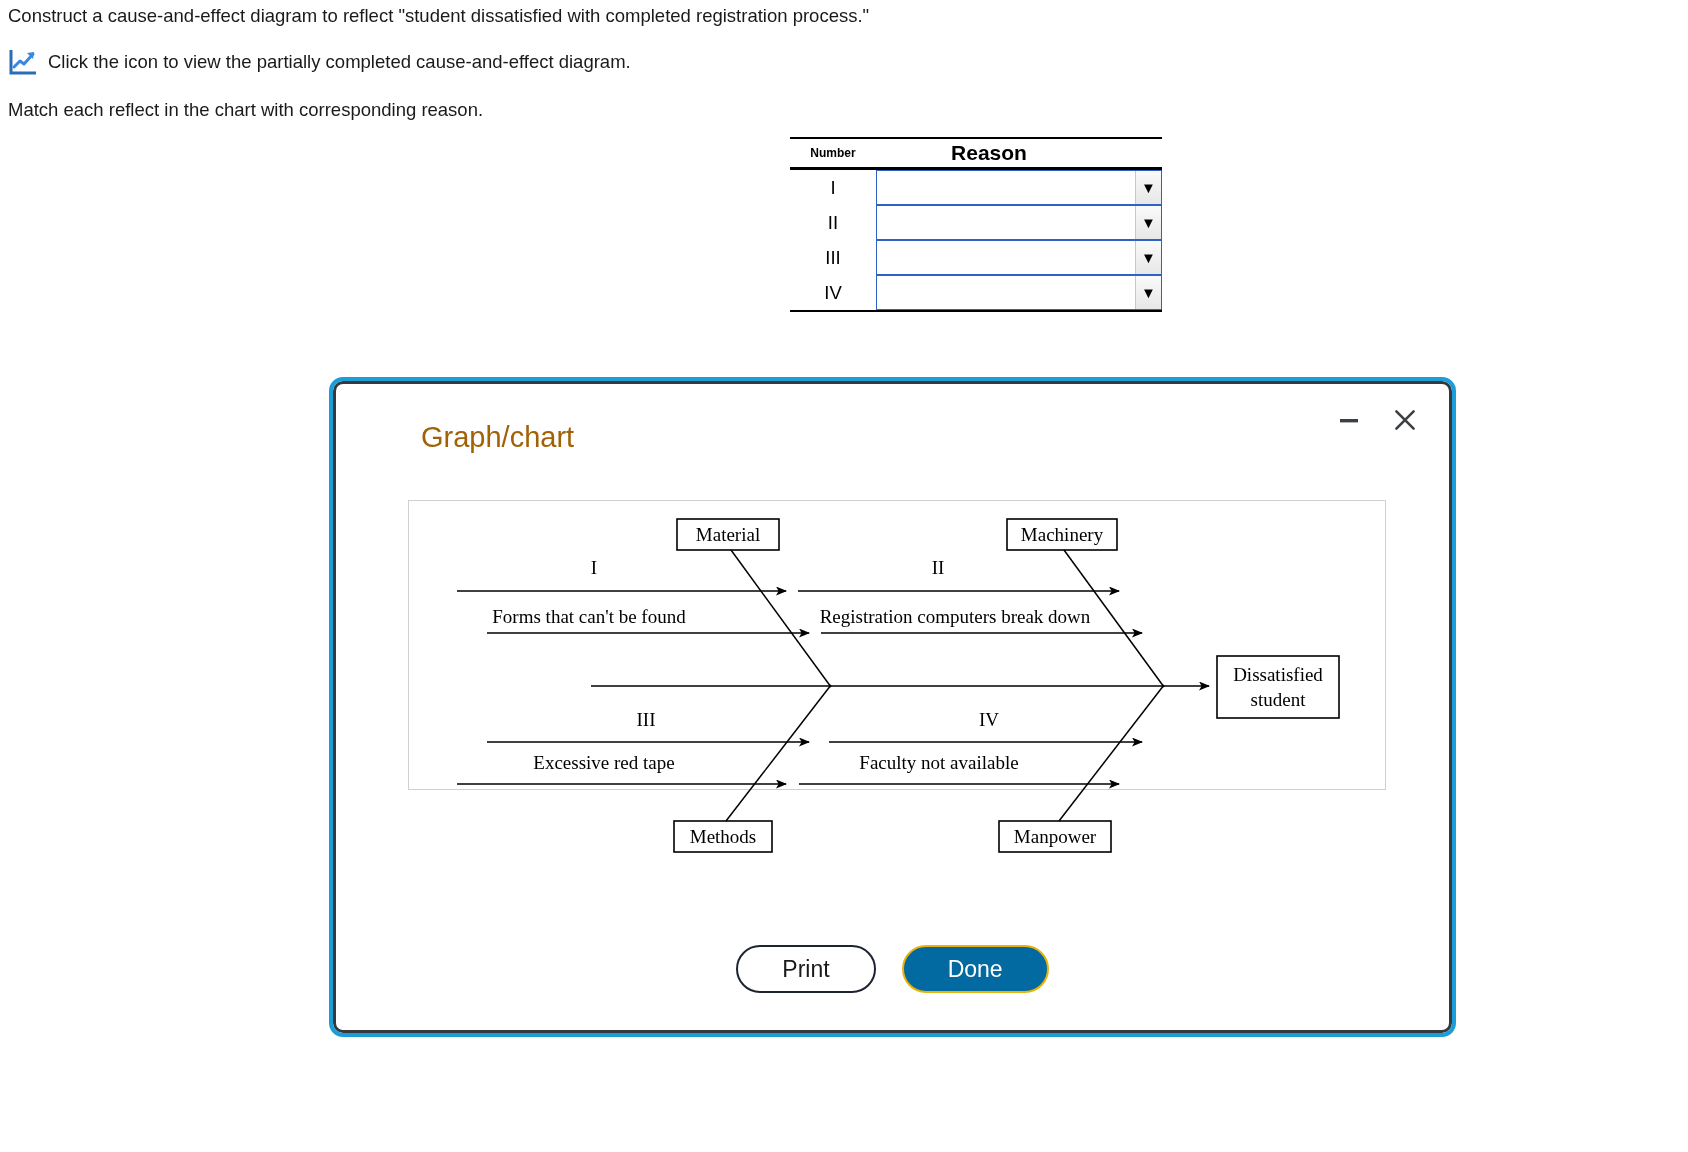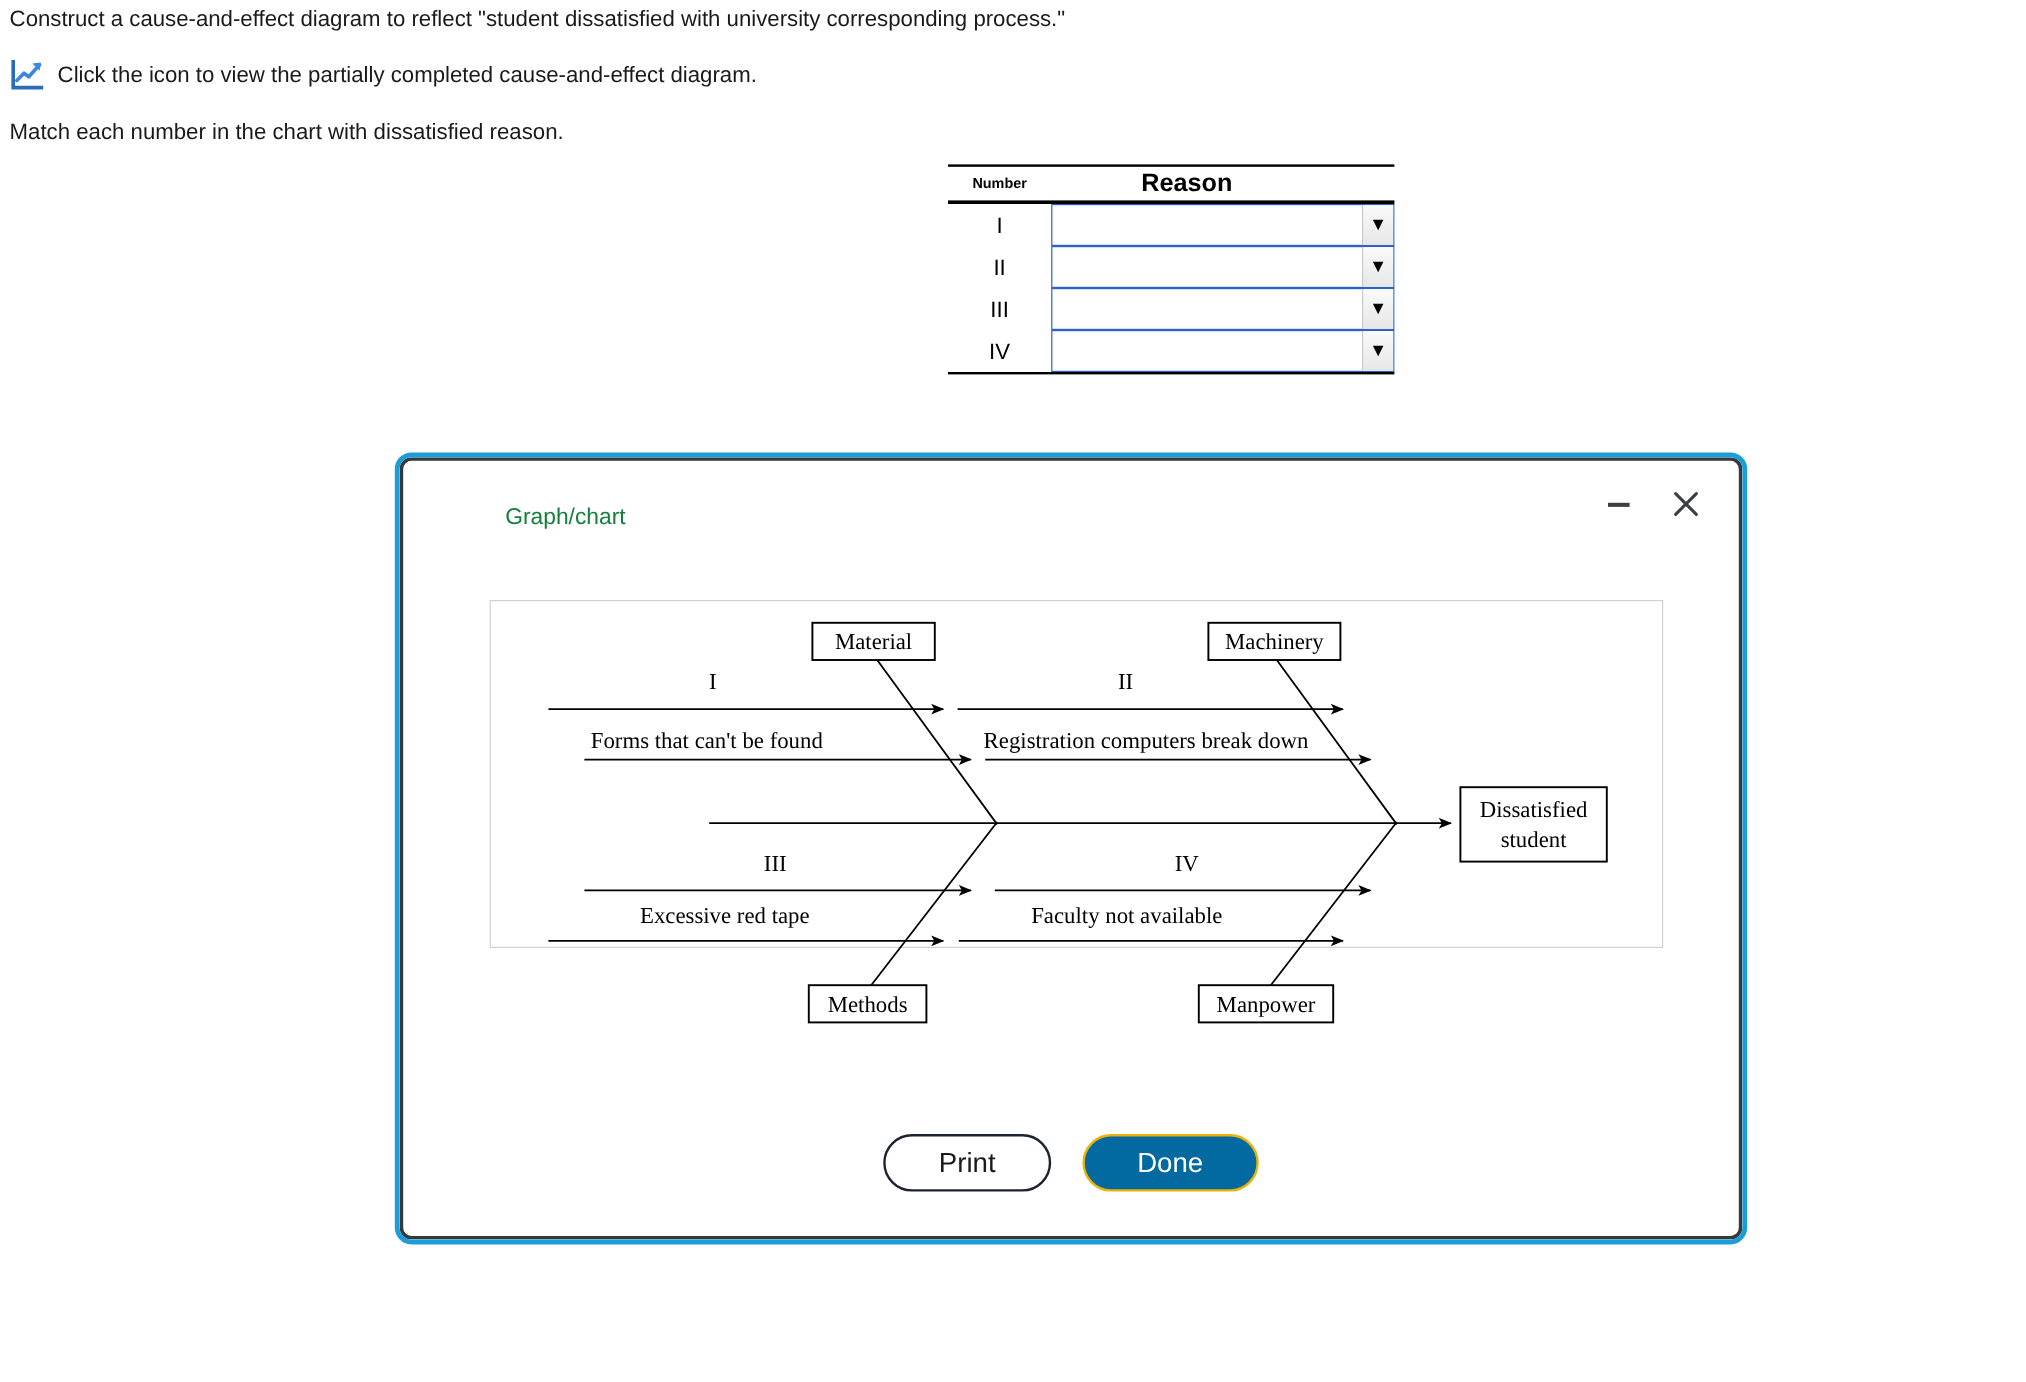--- a/index.html
+++ b/index.html
@@ -87,21 +87,21 @@
     border: 4px solid #1b9dd9;
     border-radius: 14px;
     box-shadow: inset 0 0 0 3px #35393c;
   }
   #modal-titlebar {
     position: absolute; left: 0; top: 0; width: 100%; height: 90px;
   }
   #modal-title {
     position: absolute;
     left: 88px; top: 40px;
-    font-size: 19px; color: #15803d;
+    font-size: 29px; color: #a16207;
   }
   #win-controls {
     position: absolute; right: 30px; top: 22px;
     display: flex; align-items: center; gap: 22px;
   }
   .win-btn {
     width: 34px; height: 34px;
     display: flex; align-items: center; justify-content: center;
     cursor: pointer;
     color: #3b4045;
@@ -149,34 +149,34 @@
     background: #0369a1;
     border: 2px solid #eab308;
     color: #ffffff;
   }
 </style>
 </head>
 <body>
 
 <div id="prompt">
 
-  <div id="line1" class="prompt-line">Construct a cause-and-effect diagram to reflect "student dissatisfied with university corresponding process."</div>
+  <div id="line1" class="prompt-line">Construct a cause-and-effect diagram to reflect "student dissatisfied with completed registration process."</div>
 
   <div id="line2" class="prompt-line">
     <span class="chart-icon">
       <svg viewBox="0 0 30 28" width="30" height="28" aria-hidden="true">
         <path d="M3 2 L3 25 L28 25" stroke="#2b6cb8" stroke-width="3" fill="none"></path>
         <path d="M6 19 L12 13 L16 16 L25 6" stroke="#3a87e0" stroke-width="3" fill="none" stroke-linejoin="round" stroke-linecap="round"></path>
         <path d="M19 5 L26 4 L25 11 Z" fill="#3a87e0"></path>
       </svg>
     </span>
     <span>Click the icon to view the partially completed cause-and-effect diagram.</span>
   </div>
 
-  <div id="line3" class="prompt-line">Match each number in the chart with dissatisfied reason.</div>
+  <div id="line3" class="prompt-line">Match each reflect in the chart with corresponding reason.</div>
 </div>
 
 <div id="match-table">
 
   <div class="mt-toprule"></div>
 
   <div class="mt-head">
     <div class="h-num">Number</div>
     <div class="h-reason">Reason</div>
   </div>

